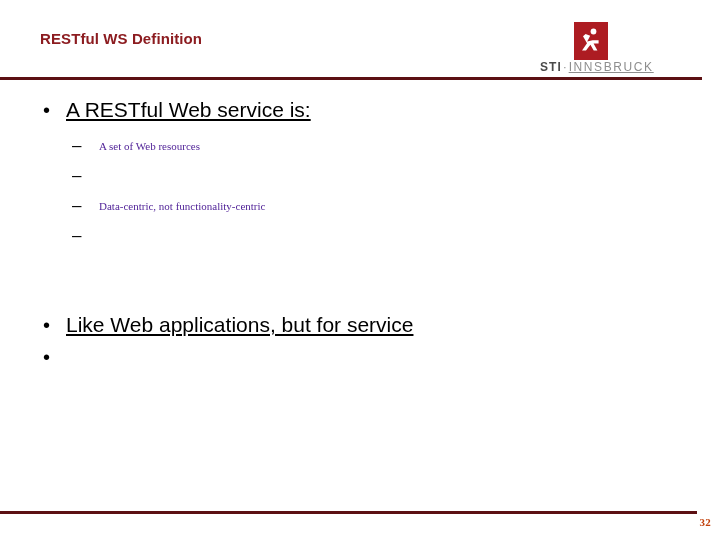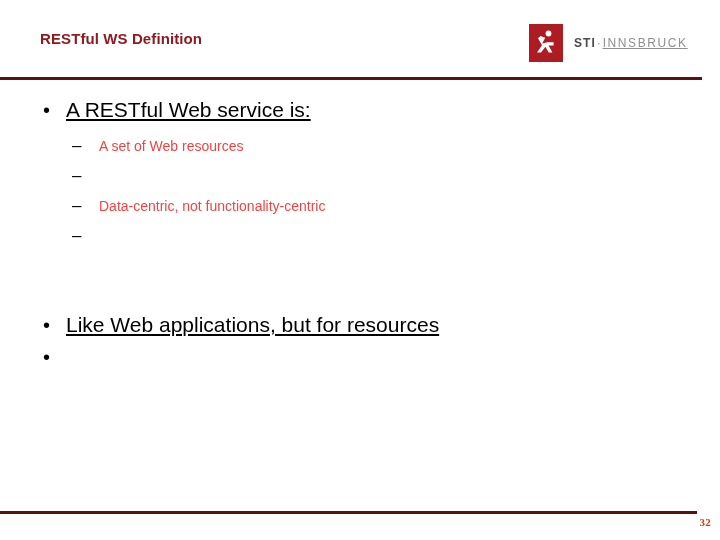--- a/index.html
+++ b/index.html
@@ -44,20 +44,21 @@
   }
 
   
   .logo {
     position: absolute;
     left: 529px;
     top: 22px;
     height: 42px;
     display: flex;
     align-items: center;
+    flex-direction: column;
   }
   .logo-mark {
     width: 34px;
     height: 38px;
     background: #ad1c22;
     position: relative;
     flex: none;
   }
   .logo-mark svg {
     position: absolute;
@@ -131,24 +132,25 @@
     margin-bottom: 4px;
   }
   .bullet-l2 .marker {
     width: 27px;
     flex: none;
     font-size: 17px;
     line-height: 26px;
     color: #000000;
   }
   .bullet-l2 .text {
-    font-size: 14px;
+    font-size: 11px;
     line-height: 26px;
-    color: #ef4444;
-    white-space: nowrap;
+    color: #4c1d95;
+    white-space: nowrap;
+    font-family: Liberation Serif, serif;
   }
 
   .group-gap {
     height: 57px;
   }
 
   
   .footer-rule {
     position: absolute;
     left: 0;
@@ -212,21 +214,21 @@
       </div>
       <div class="bullet-l2">
         <span class="marker">–</span>
       </div>
     </div>
 
     <div class="group-gap"></div>
 
     <div class="bullet-l1">
       <span class="marker">•</span>
-      <span class="text">Like Web applications, but for resources</span>
+      <span class="text">Like Web applications, but for service</span>
     </div>
 
     <div class="bullet-l1">
       <span class="marker">•</span>
     </div>
 
   </div>
 
   <div class="footer-rule"></div>
   <div class="page-number">32</div>

